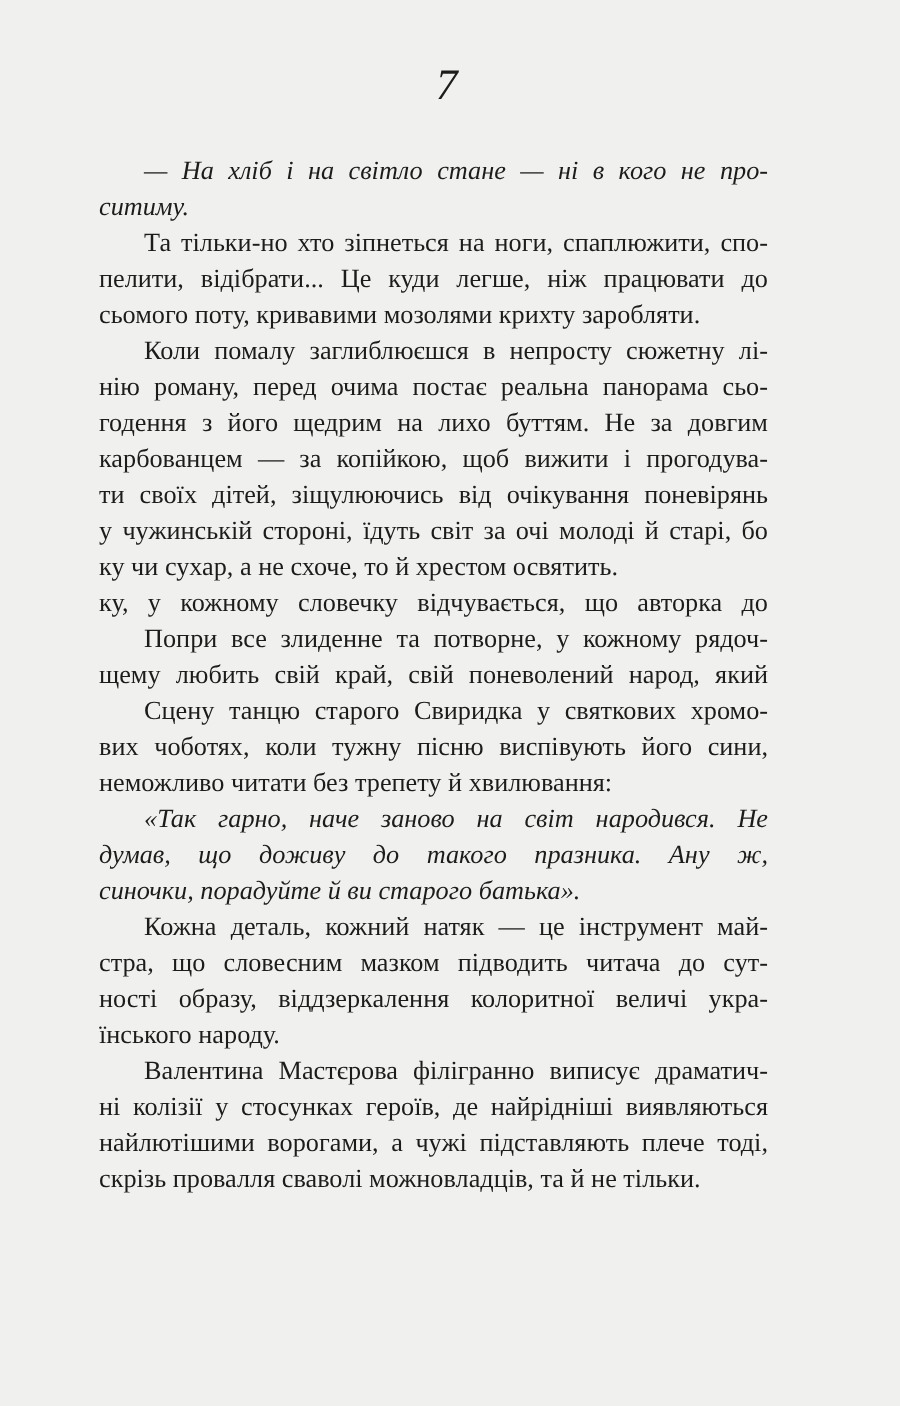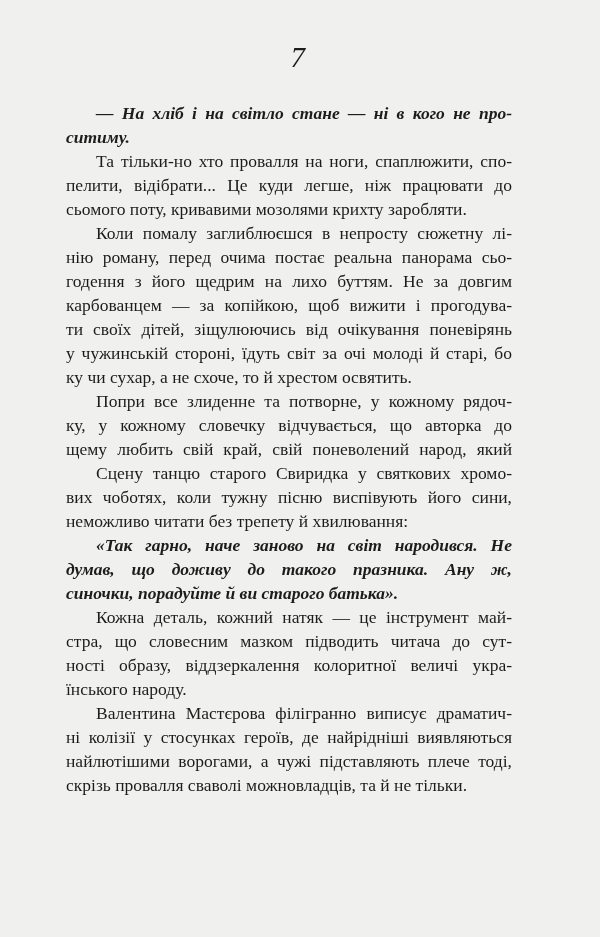--- a/index.html
+++ b/index.html
@@ -37,21 +37,21 @@
   }
   .text-block {
     position: absolute;
     left: 66px;
     top: 101px;
     width: 446px;
     font-size: 17.5px;
     line-height: 24px;
   }
   .paragraph { margin: 0; padding: 0; }
-  .paragraph.italic { font-style: italic; font-weight: bold; }
+  .paragraph.italic { font-style: italic; }
   .line {
     text-align: justify;
     text-align-last: justify;
     height: 24px;
     overflow: visible;
     white-space: nowrap;
   }
   .line.first { text-indent: 30px; }
   .line.last {
     text-align-last: left;
@@ -62,36 +62,36 @@
 <body>
 
 <div class="page">
   <div class="page-number">7</div>
   <div class="text-block">
       <div class="paragraph italic">
         <div class="line first">— На хліб і на світло стане — ні в кого не про-</div>
         <div class="line last">ситиму.</div>
       </div>
       <div class="paragraph">
-        <div class="line first">Та тільки-но хто провалля на ноги, спаплюжити, спо-</div>
+        <div class="line first">Та тільки-но хто зіпнеться на ноги, спаплюжити, спо-</div>
         <div class="line">пелити, відібрати... Це куди легше, ніж працювати до</div>
         <div class="line last">сьомого поту, кривавими мозолями крихту заробляти.</div>
       </div>
       <div class="paragraph">
         <div class="line first">Коли помалу заглиблюєшся в непросту сюжетну лі-</div>
         <div class="line">нію роману, перед очима постає реальна панорама сьо-</div>
         <div class="line">годення з його щедрим на лихо буттям. Не за довгим</div>
         <div class="line">карбованцем — за копійкою, щоб вижити і прогодува-</div>
         <div class="line">ти своїх дітей, зіщулюючись від очікування поневірянь</div>
         <div class="line">у чужинській стороні, їдуть світ за очі молоді й старі, бо</div>
         <div class="line last">ку чи сухар, а не схоче, то й хрестом освятить.</div>
       </div>
       <div class="paragraph">
+        <div class="line">ку, у кожному словечку відчувається, що авторка до</div>
         <div class="line first">Попри все злиденне та потворне, у кожному рядоч-</div>
-        <div class="line">ку, у кожному словечку відчувається, що авторка до</div>
         <div class="line">щему любить свій край, свій поневолений народ, який</div>
       </div>
       <div class="paragraph">
         <div class="line first">Сцену танцю старого Свиридка у святкових хромо-</div>
         <div class="line">вих чоботях, коли тужну пісню виспівують його сини,</div>
         <div class="line last">неможливо читати без трепету й хвилювання:</div>
       </div>
       <div class="paragraph italic">
         <div class="line first">«Так гарно, наче заново на світ народився. Не</div>
         <div class="line">думав, що доживу до такого празника. Ану ж,</div>

